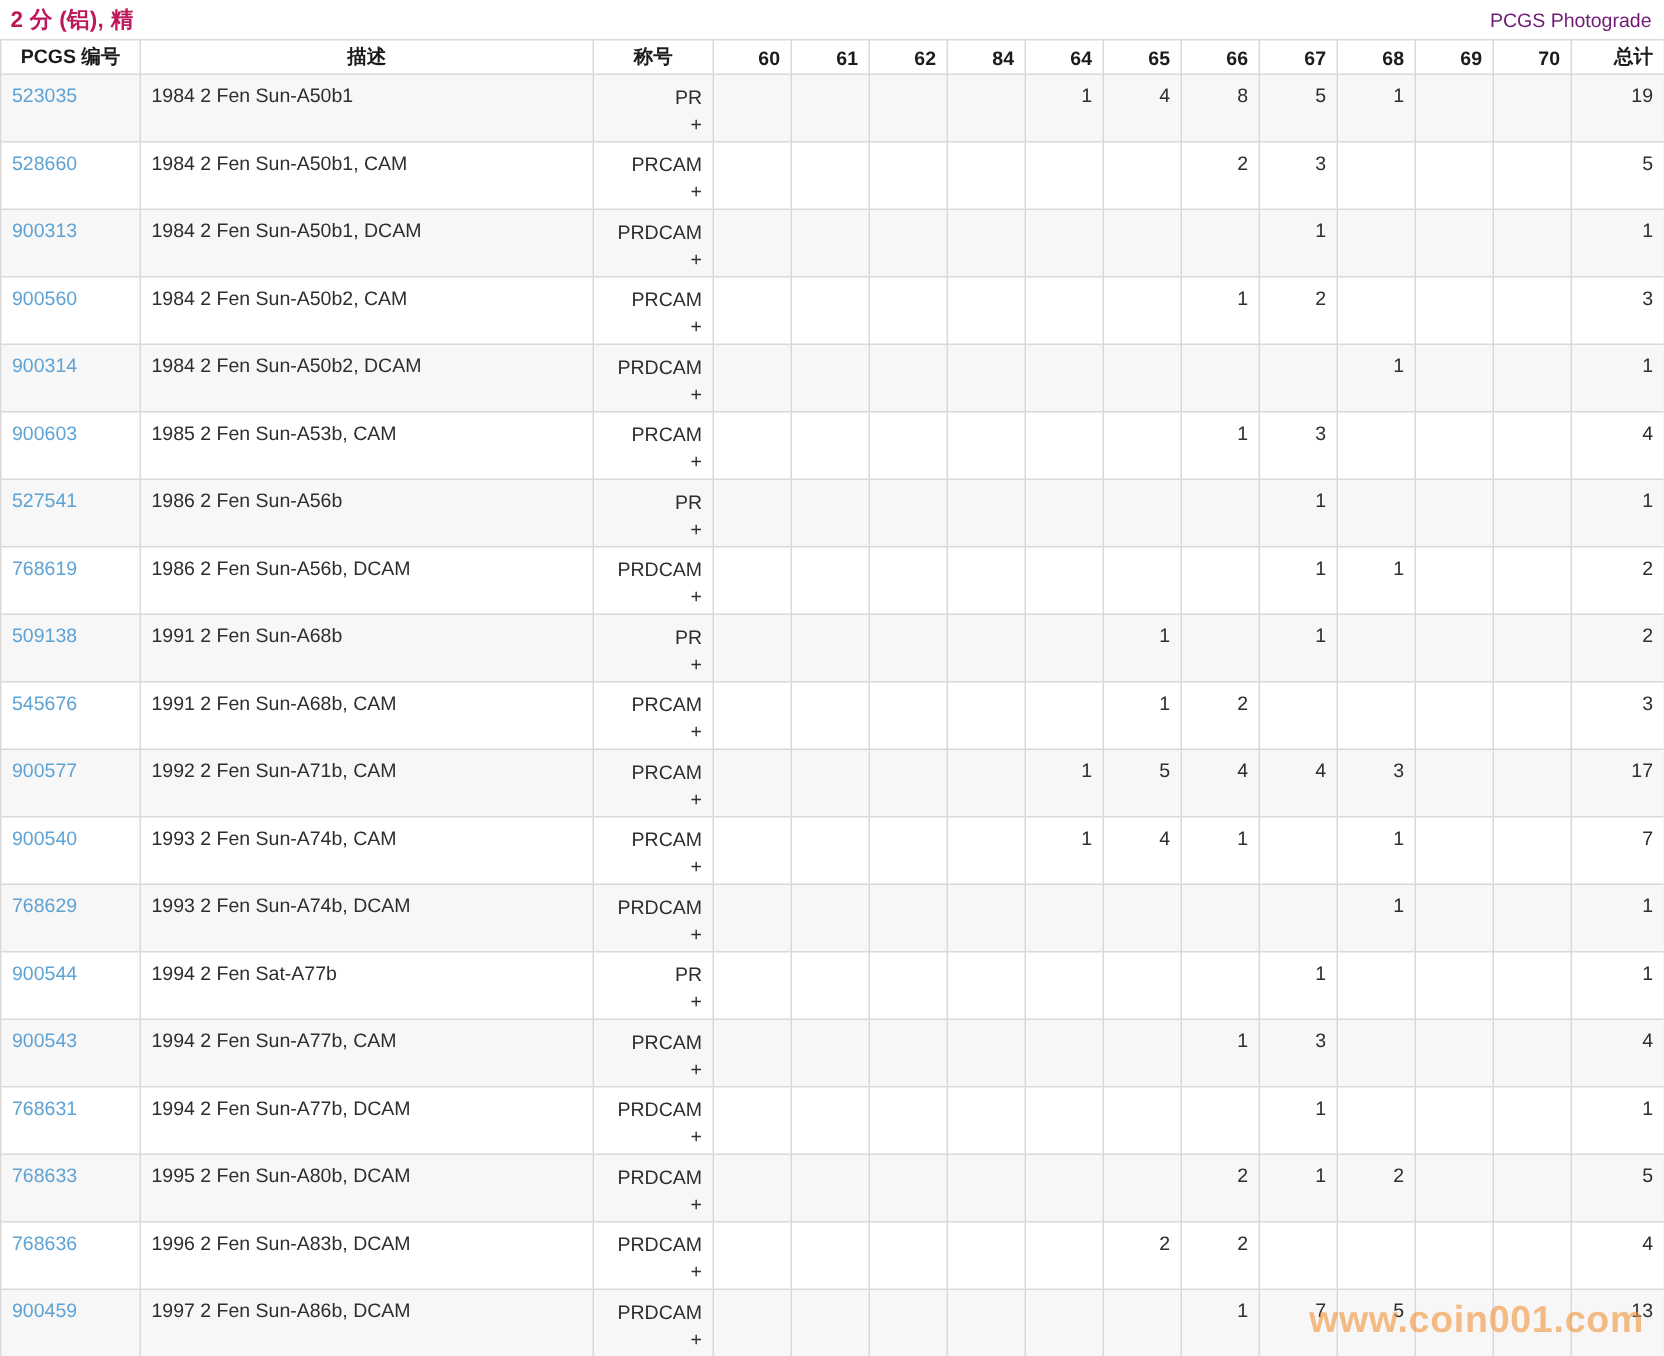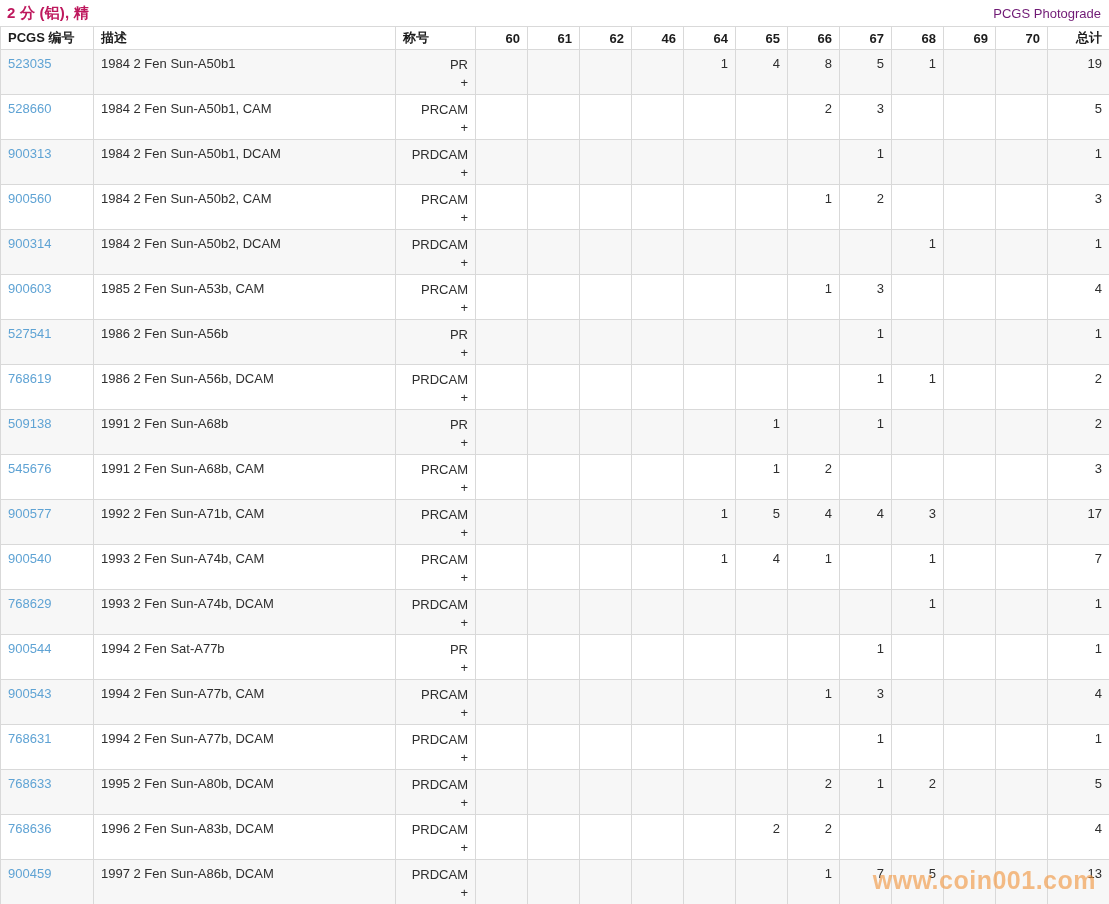--- a/index.html
+++ b/index.html
@@ -42,21 +42,21 @@
     border: 1px solid #d9d9d9;
     font-size: 13px;
     overflow: hidden;
   }
   thead th {
     height: 21px;
     font-weight: bold;
     color: #1c1c1c;
     background: #ffffff;
     padding: 2px 7px 2px 7px;
-    text-align: left;
+    text-align: center;
     white-space: nowrap;
   }
   thead th.num { text-align: right; }
   tbody td {
     height: 45px;
     vertical-align: top;
     padding: 6px 7px 2px 7px;
     color: #2e2e2e;
     background: #ffffff;
   }
@@ -107,21 +107,21 @@
     <col class="c-total">
   </colgroup>
   <thead>
     <tr>
       <th>PCGS 编号</th>
       <th>描述</th>
       <th>称号</th>
       <th class="num">60</th>
       <th class="num">61</th>
       <th class="num">62</th>
-      <th class="num">46</th>
+      <th class="num">84</th>
       <th class="num">64</th>
       <th class="num">65</th>
       <th class="num">66</th>
       <th class="num">67</th>
       <th class="num">68</th>
       <th class="num">69</th>
       <th class="num">70</th>
       <th class="num">总计</th>
     </tr>
   </thead>

